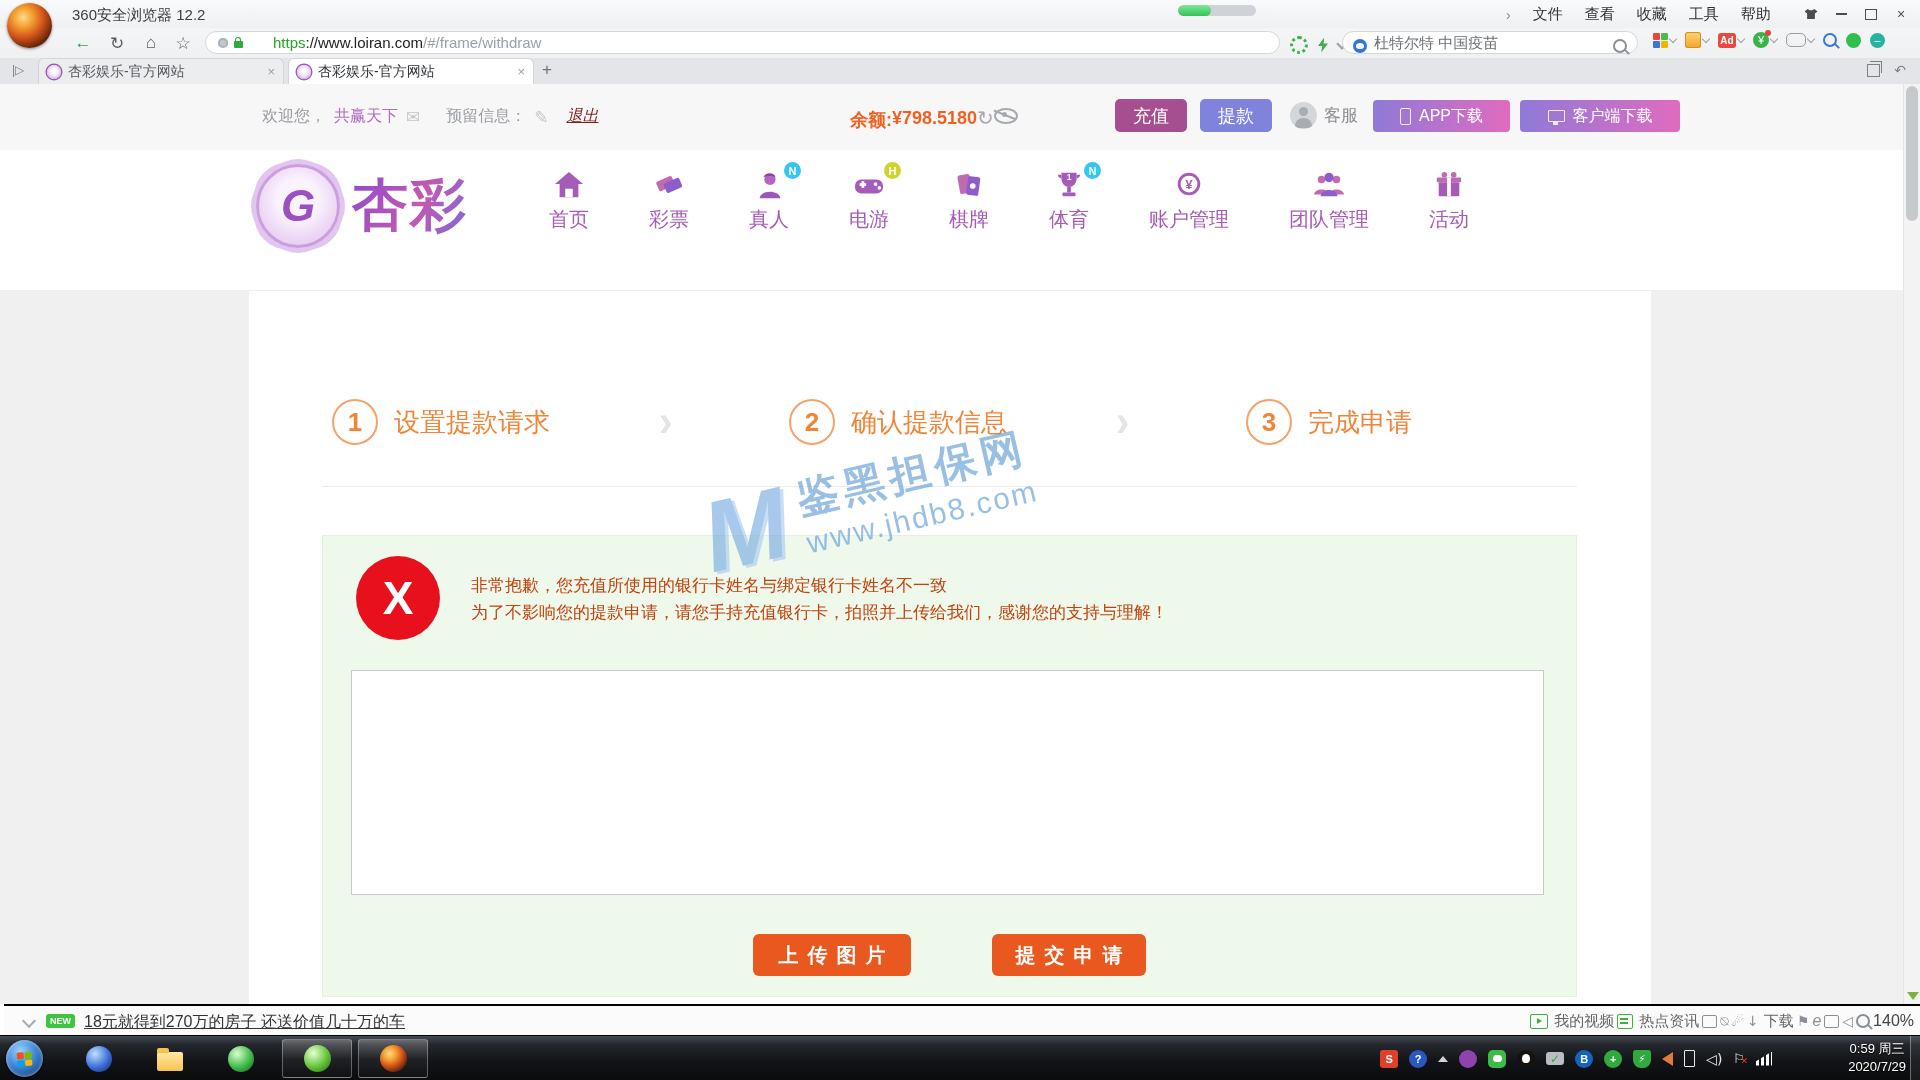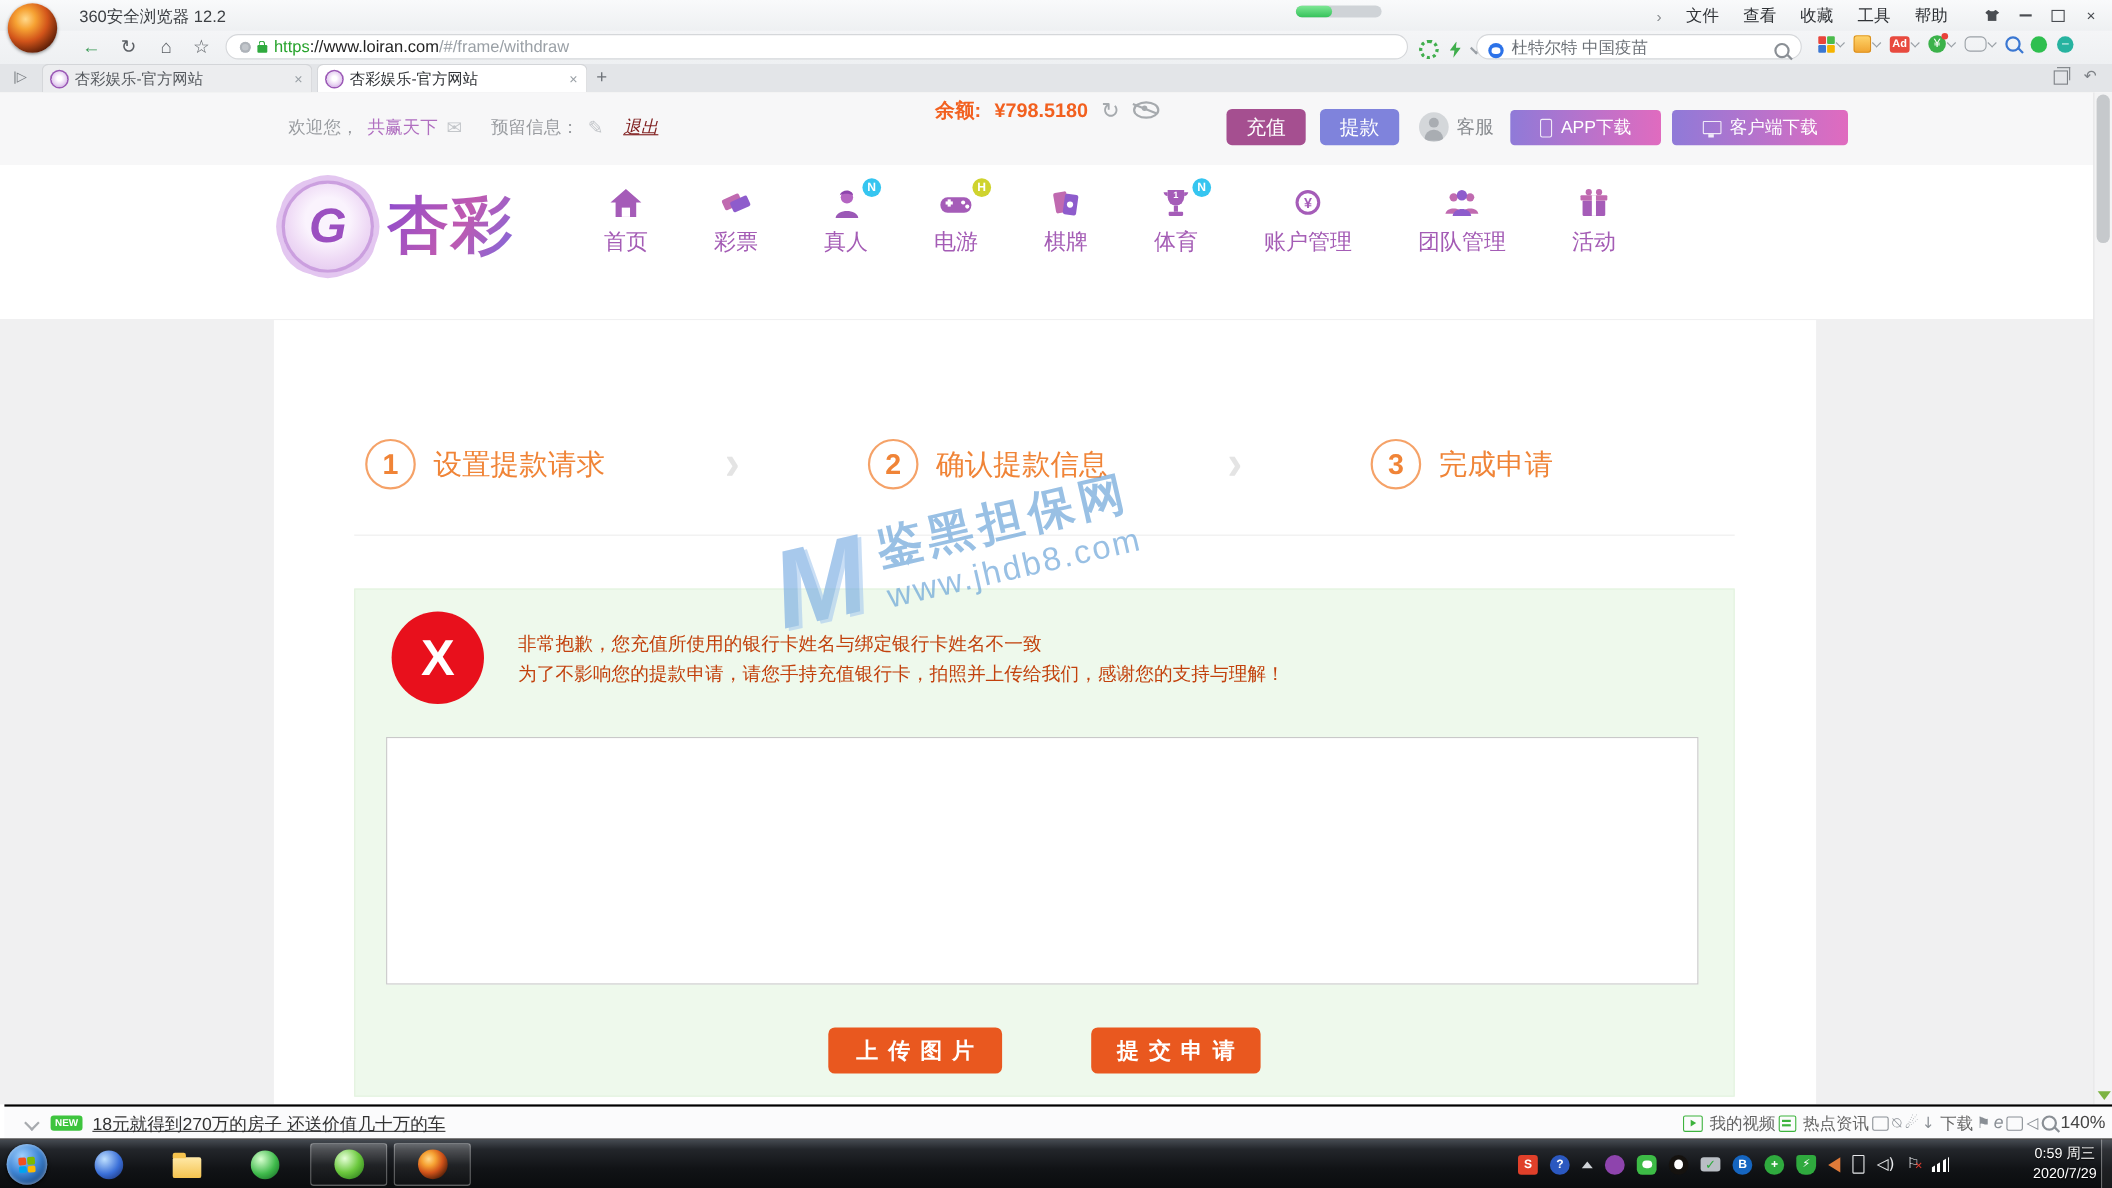--- a/index.html
+++ b/index.html
@@ -28,21 +28,21 @@
 
   
   .toolbar{position:absolute;left:0;top:28px;width:1920px;height:30px;background:linear-gradient(#f4f5f7,#eef0f2);}
   .tb-btn{position:absolute;top:3px;width:26px;height:24px;display:flex;align-items:center;justify-content:center;font-size:17px;color:#5a5e63;}
   .addrbar{position:absolute;left:205px;top:3px;width:1075px;height:23px;background:#fff;border:1px solid #d5d7da;border-radius:13px;
            display:flex;align-items:center;padding:0 12px;box-sizing:border-box;gap:6px;}
   .i-shield-dot{width:10px;height:10px;border-radius:50%;background:#c2c6cb;box-shadow:inset 0 0 0 2px #aeb3b9;}
   .i-lock{width:9px;height:7px;background:#2faa3e;border-radius:1px;position:relative;margin-top:4px;}
   .i-lock::before{content:"";position:absolute;top:-4px;left:1px;width:4px;height:4px;border:1.5px solid #2faa3e;border-bottom:none;border-radius:3px 3px 0 0;}
   .url{font-size:15px;white-space:nowrap;}
-  .url .scheme{color:#27a32c;}
+  .url .scheme{color:#27a32c;margin-left:24px;}
   .url .host{color:#222;}
   .url .path{color:#9aa0a6;}
   .i-ring{width:12px;height:12px;border:3px dotted #3fae4c;border-radius:50%;}
   .i-bolt{width:10px;height:15px;background:#3fae4c;clip-path:polygon(62% 0,0 56%,42% 56%,32% 100%,100% 40%,56% 40%);}
   .i-chevd{width:6px;height:6px;border-right:2px solid #9aa0a6;border-bottom:2px solid #9aa0a6;transform:rotate(45deg);margin-top:-3px;}
   .searchbox{position:absolute;left:1342px;top:3px;width:296px;height:23px;background:#fff;border:1px solid #d5d7da;border-radius:13px;
              display:flex;align-items:flex-end;padding:0 10px;box-sizing:border-box;gap:7px;}
   .i-baidu{width:14px;height:14px;border-radius:50%;background:#2c72e8;position:relative;}
   .i-baidu::after{content:"";position:absolute;left:3px;top:4px;width:8px;height:6px;background:#fff;border-radius:50% 50% 40% 40%;}
   .search-q{font-size:15px;color:#6d7278;flex:1;white-space:nowrap;overflow:hidden;}
@@ -78,21 +78,21 @@
   .ic-copy{width:11px;height:11px;border:1.5px solid #7d8186;position:relative;}
   .ic-copy::before{content:"";position:absolute;left:2px;top:-4px;width:11px;height:11px;border-top:1.5px solid #7d8186;border-right:1.5px solid #7d8186;}
 
   
   .page{position:absolute;left:0;top:84px;width:1903px;height:920px;background:#f0f0f1;overflow:hidden;}
   .site-strip{position:absolute;left:0;top:0;width:100%;height:66px;background:#f7f7f8;border-bottom:1px solid #ececee;}
   .welcome{position:absolute;left:262px;top:22px;display:flex;align-items:center;gap:8px;font-size:16px;color:#9a9da1;}
   .w-name{color:#b06fc0;}
   .w-ico{color:#c3c6ca;font-size:17px;}
   .logout{font-style:italic;text-decoration:underline;color:#7f1d1d;margin-left:10px;}
-  .balance{position:absolute;left:850px;top:4px;display:flex;align-items:center;gap:12px;}
+  .balance{position:absolute;left:850px;top:24px;display:flex;}
   .bal-label,.bal-val{color:#f2601f;font-size:18px;font-weight:bold;}
   .i-refresh{color:#a6aaae;font-size:20px;line-height:1;}
   .i-eyeoff{width:20px;height:12px;border:2px solid #a6aaae;border-radius:50%;position:relative;}
   .i-eyeoff::before{content:"";position:absolute;left:6px;top:2px;width:5px;height:5px;border-radius:50%;background:#a6aaae;}
   .i-eyeoff::after{content:"";position:absolute;left:-3px;top:4px;width:24px;height:2px;background:#a6aaae;transform:rotate(22deg);}
   .hbtn{height:33px;border-radius:5px;color:#fff;font-size:18px;display:flex;align-items:center;justify-content:center;padding:0 18px;}
   .hbtn.recharge{position:absolute;left:1115px;top:15px;background:#a54f90;}
   .hbtn.withdraw{position:absolute;left:1200px;top:15px;background:#7f83dc;}
   .service{position:absolute;left:1290px;top:18px;display:flex;align-items:center;gap:7px;color:#8a8d91;font-size:17px;text-align:center;}
   .avatar{width:27px;height:27px;border-radius:50%;background:#d4d7da;position:relative;overflow:hidden;}

